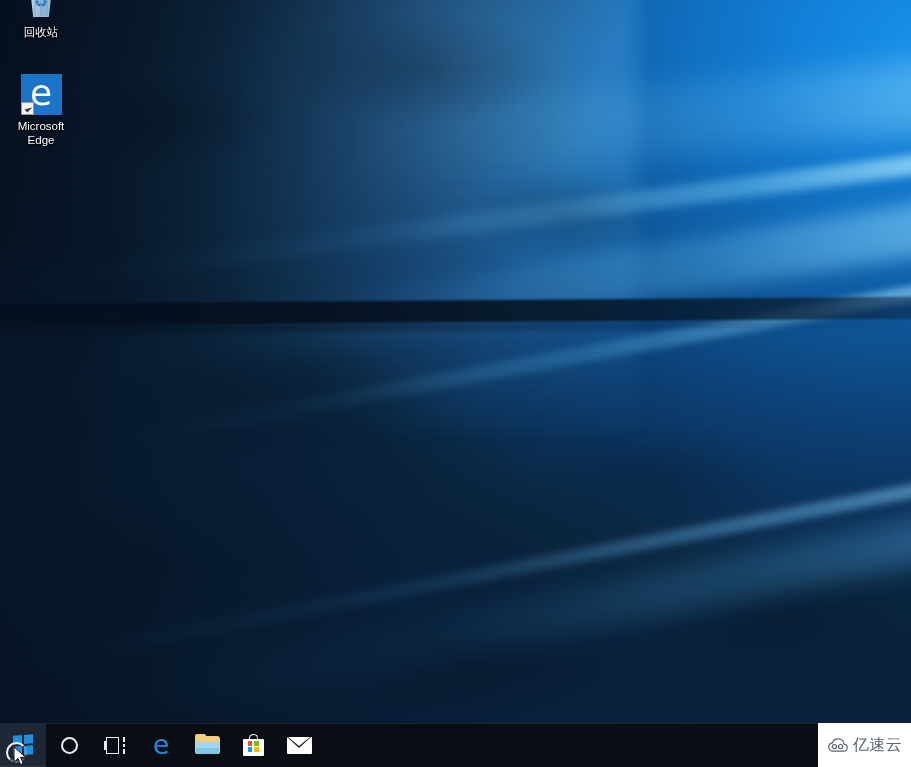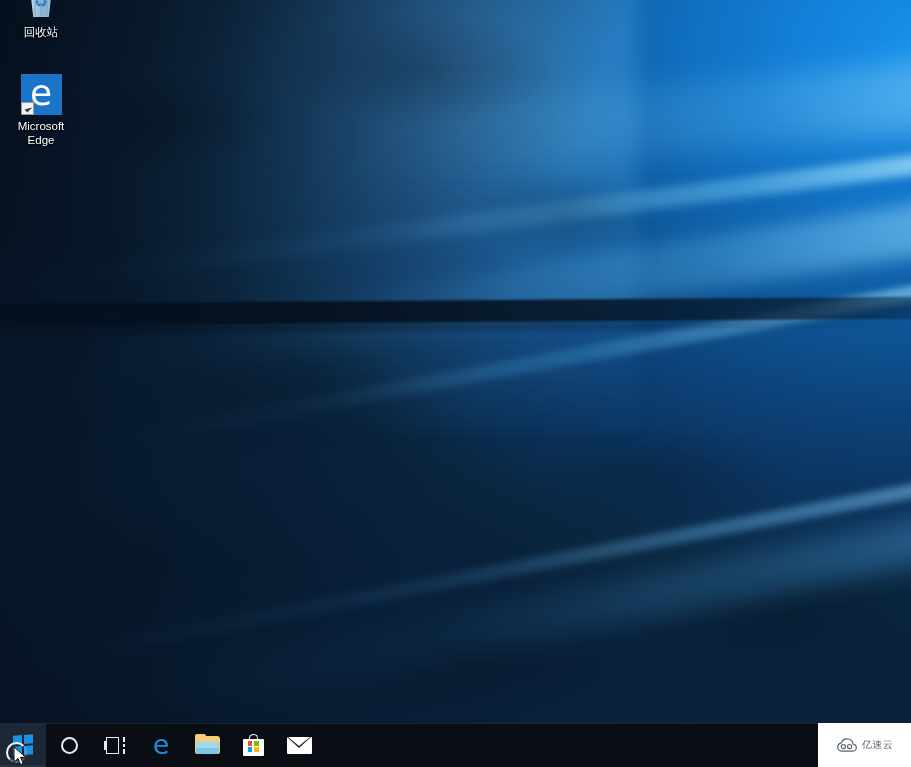--- a/index.html
+++ b/index.html
@@ -397,21 +397,21 @@
     background:#ffffff;
     display:flex; align-items:center; justify-content:center;
     gap:4px;
   }
   #watermark .cloud-ico {
     width:22px; height:15px;
     position:relative;
   }
   #watermark .cloud-ico svg { display:block; }
   #watermark .wm-text {
-    font-size:10px;
+    font-size:16px;
     color:#5a6472;
     letter-spacing:.3px;
     font-family:"DejaVu Sans", sans-serif;
   }
 
   
   #cursor {
     position:absolute;
     left:13px; top:746px;
     width:30px; height:30px;

